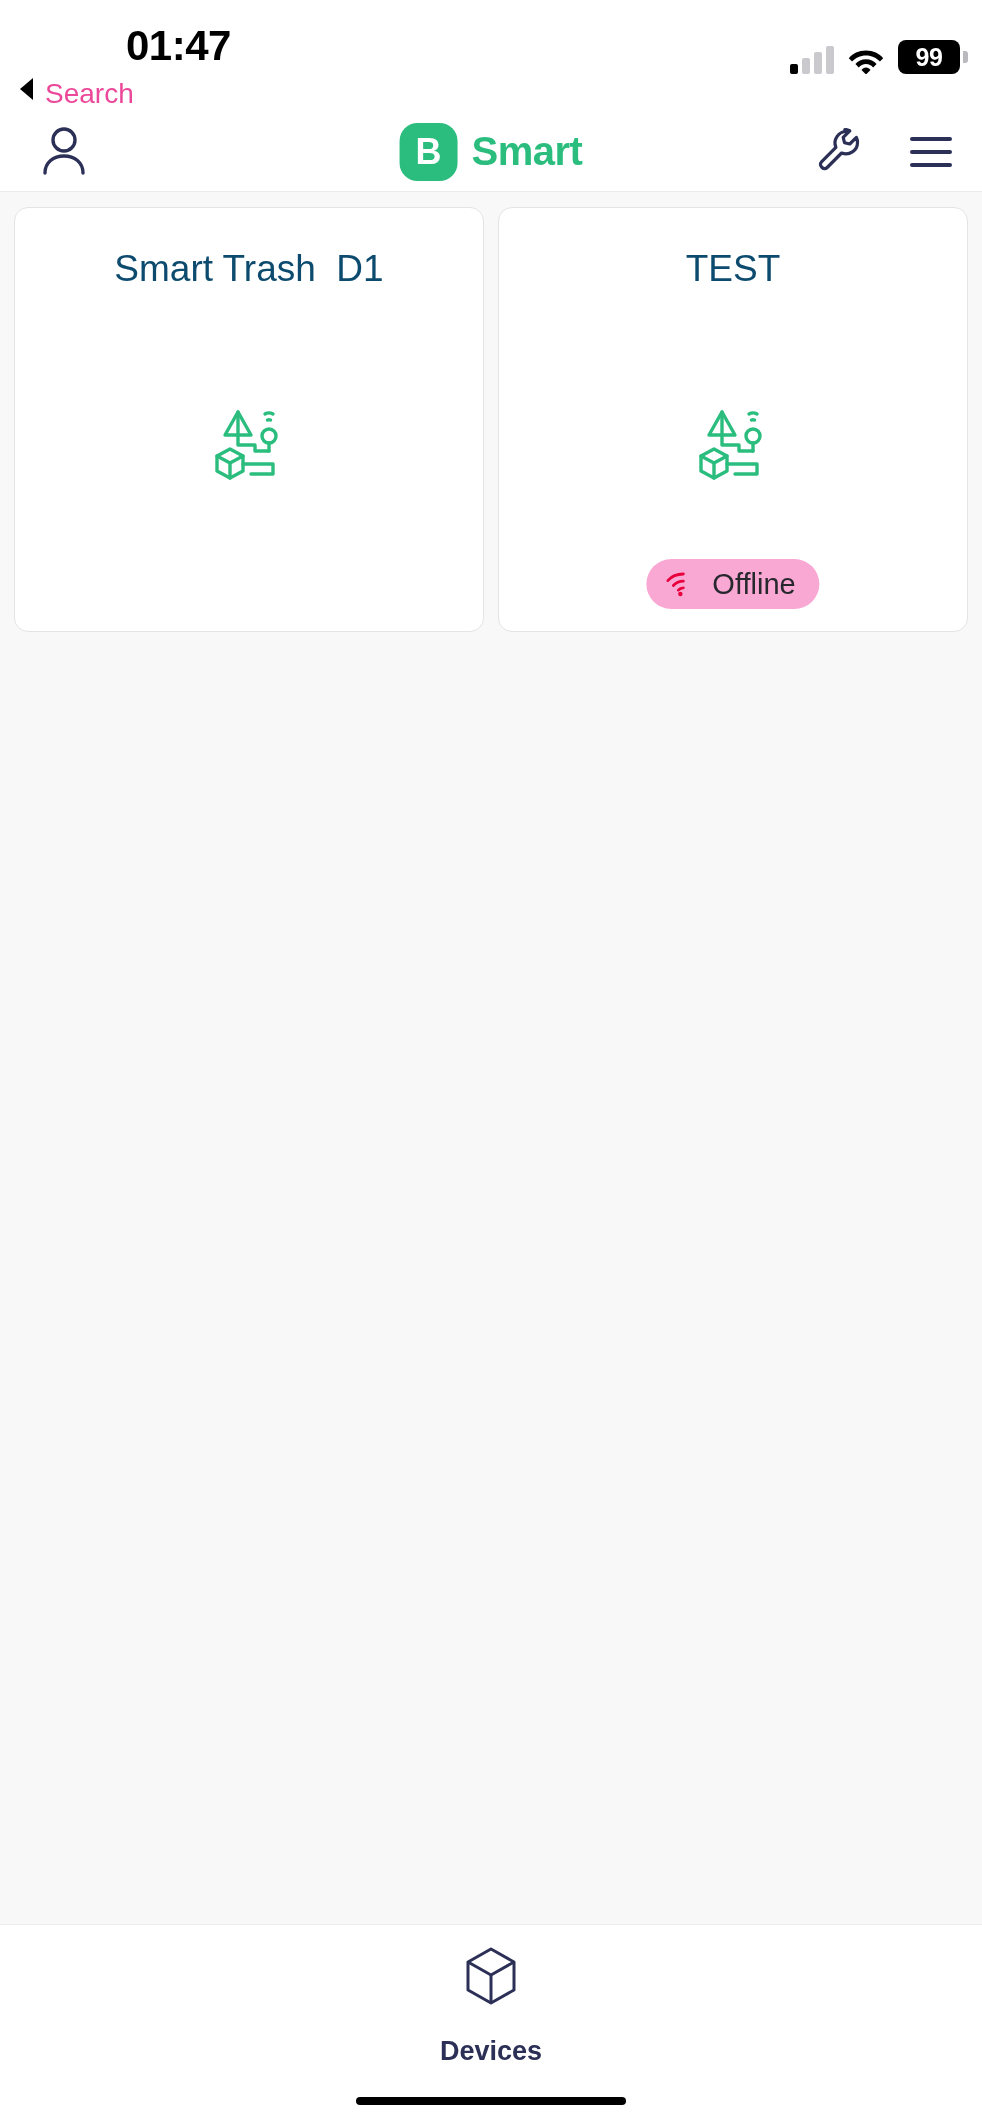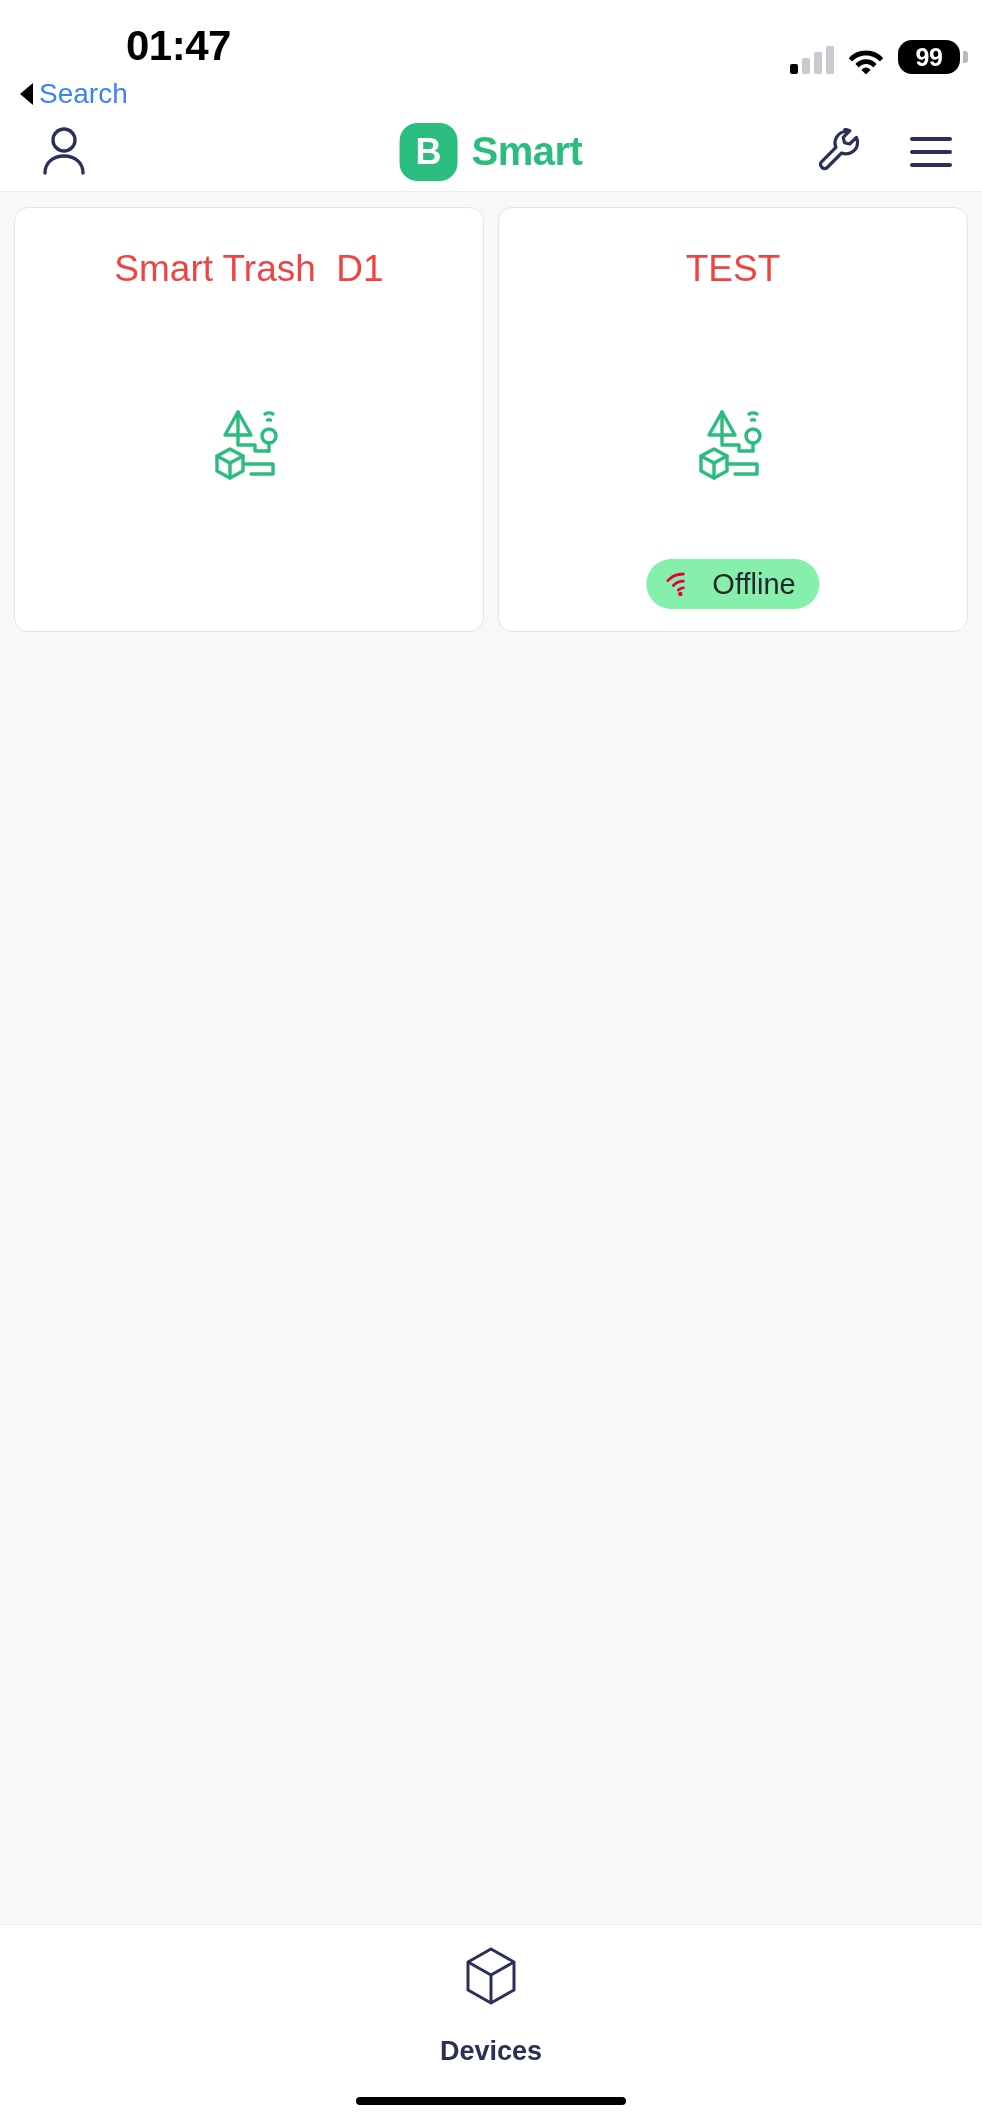--- a/index.html
+++ b/index.html
@@ -37,24 +37,24 @@
     font-weight: bold;
     color: #000000;
     letter-spacing: -0.5px;
   }
 
   .status-back {
     position: absolute;
     left: 20px;
     top: 78px;
     font-size: 28px;
-    color: #3b82f6;
-    display: flex;
-    align-items: center;
-    gap: 6px;
+    color: #ec4899;
+    display: flex;
+    align-items: flex-start;
+    gap: 12px;
   }
 
   .back-caret {
     display: inline-block;
     width: 0; height: 0;
     border-top: 11px solid transparent;
     border-bottom: 11px solid transparent;
     border-right: 13px solid #000000;
   }
 
@@ -85,21 +85,21 @@
   .signal-bars i:nth-child(2) { height: 16px; }
   .signal-bars i:nth-child(3) { height: 22px; }
   .signal-bars i:nth-child(4) { height: 28px; }
 
   .wifi-glyph { width: 36px; height: 28px; display: block; }
 
   .battery-badge {
     position: relative;
     background: #000000;
     color: #ffffff;
-    border-radius: 14px;
+    border-radius: 8px;
     min-width: 62px;
     height: 34px;
     display: flex;
     align-items: center;
     justify-content: center;
     font-size: 25px;
     font-weight: bold;
     padding: 0 7px;
     letter-spacing: -0.5px;
   }
@@ -197,38 +197,38 @@
     border-radius: 14px;
     position: relative;
     display: flex;
     flex-direction: column;
     align-items: center;
   }
 
   .card-title {
     margin-top: 40px;
     font-size: 37px;
-    color: #ef4444;
+    color: #0c4a6e;
     text-align: center;
     white-space: pre;
   }
 
   .card-icon {
     position: absolute;
     left: 50%;
     top: 196px;
     transform: translateX(-50%);
   }
 
   .status-pill {
     position: absolute;
     left: 50%;
     bottom: 22px;
     transform: translateX(-50%);
-    background: #86efac;
+    background: #f9a8d4;
     border-radius: 30px;
     height: 50px;
     display: flex;
     align-items: center;
     gap: 12px;
     padding: 0 24px 0 20px;
   }
 
   .status-pill .label {
     font-size: 29px;

